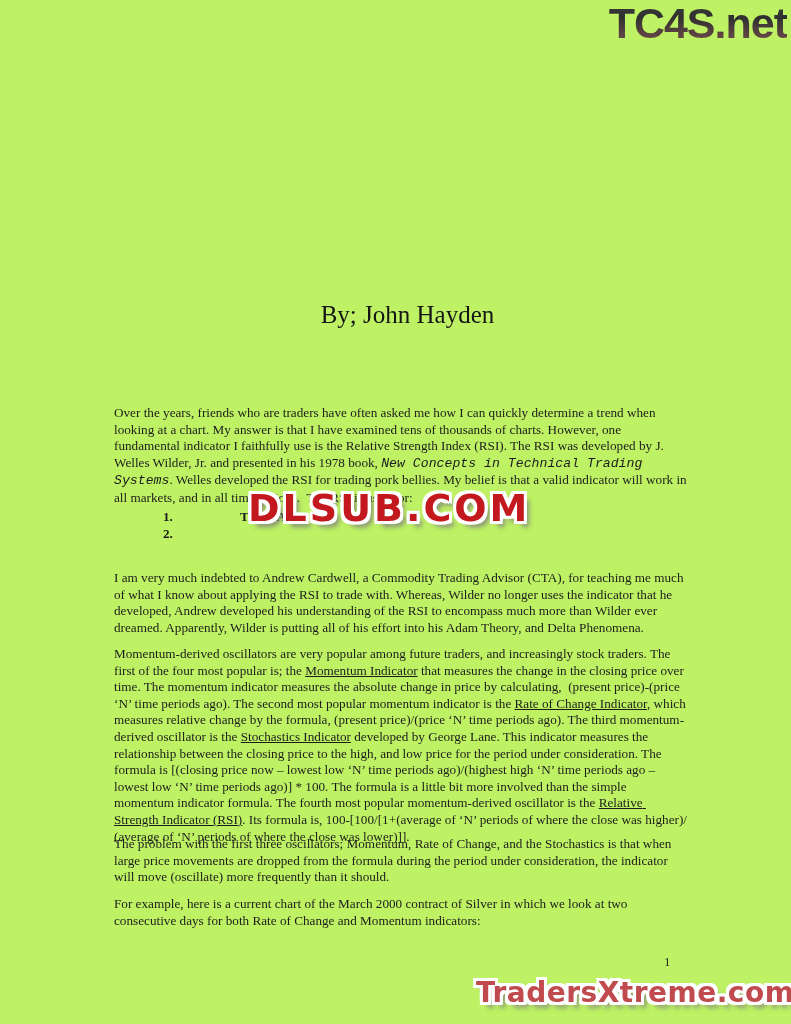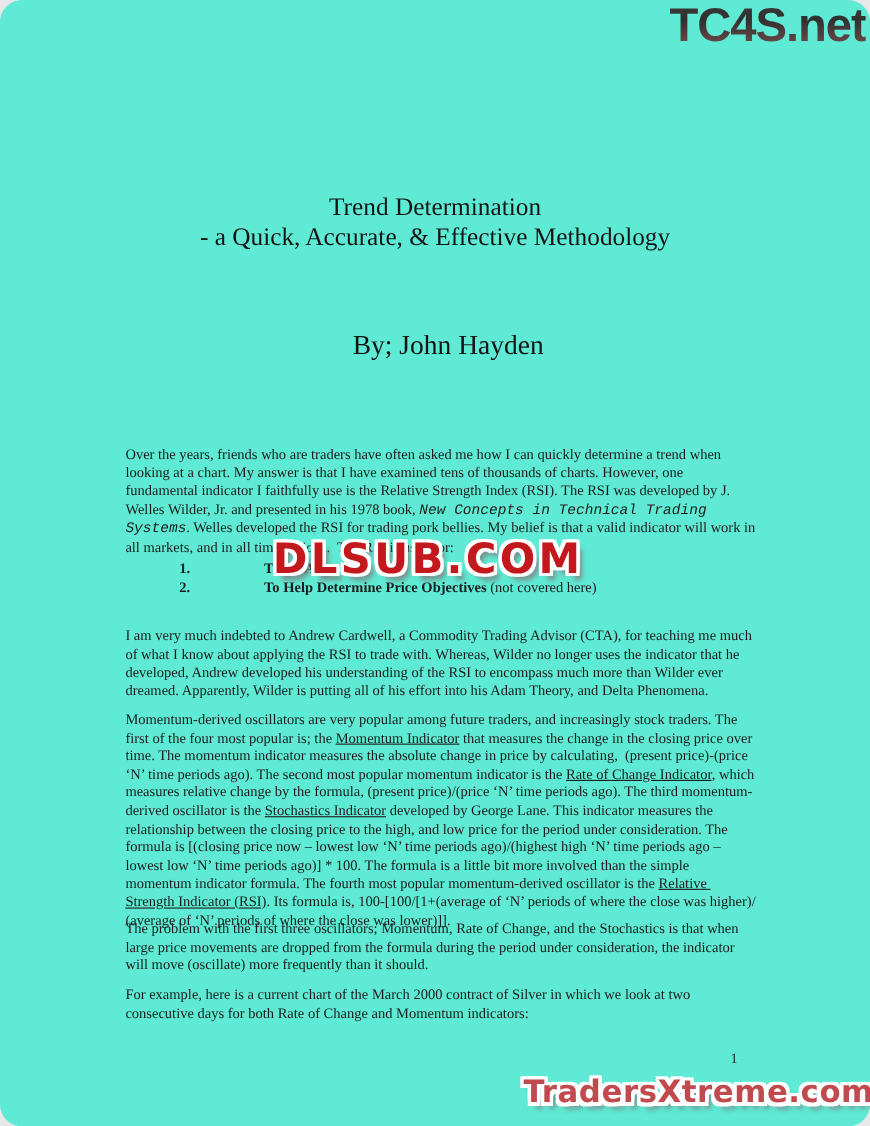--- a/index.html
+++ b/index.html
@@ -1,19 +1,19 @@
 <!DOCTYPE html>
 <html><head>
 <meta charset="utf-8">
 <style>
   html,body{margin:0;padding:0;background:#e8e8e8;}
   .page{
-    position:relative;width:791px;height:1024px;background:#5eead4;
+    position:relative;width:791px;height:1024px;background:#bef264;
     margin:0 auto;overflow:hidden;
-    font-family:"Liberation Serif","DejaVu Serif",serif;color:#1c1c1c;border-radius:20px;
+    font-family:"Liberation Serif","DejaVu Serif",serif;color:#1c1c1c;
   }
   
   .logo{
     position:absolute;top:0px;right:4px;
     font-family:"Liberation Sans",sans-serif;font-weight:800;
     font-size:43px;letter-spacing:-1px;line-height:1.1;
     background:linear-gradient(180deg,#3c3c3c 0%,#303030 38%,#55403f 68%,#7d5052 100%);
     -webkit-background-clip:text;background-clip:text;color:transparent;
     text-shadow:none;
   }
@@ -66,37 +66,32 @@
     position:absolute;left:664px;top:954px;font-size:13px;color:#2a2a2a;
   }
 </style>
 </head>
 <body>
 
 <div class="page">
 
   <div class="logo">TC4S.net</div>
 
-  <h1 class="title">
-      <span class="tline">Trend Determination</span>
-      <span class="tline">- a Quick, Accurate, &amp; Effective Methodology</span>
-    </h1>
 
   <div class="byline">By; John Hayden</div>
 
   <div class="para" id="p1"><span>Over the years, friends who are traders have often asked me how I can quickly determine a trend when looking at a chart. My answer is that I have examined tens of thousands of charts. However, one fundamental indicator I faithfully use is the Relative Strength Index (RSI). The RSI was developed by J. Welles Wilder, Jr. and presented in his 1978 book, </span><span class="seg-italic">New Concepts in Technical Trading Systems</span><span>. Welles developed the RSI for trading pork bellies. My belief is that a valid indicator will work in all markets, and in all time periods.  The RSI is used for:</span></div>
 
   <ol class="uses-list">
     <li class="list-row">
       <span class="num">1.</span>
       <span class="list-text"><span class="list-label">Trend An</span><span class="list-suffix"></span></span>
     </li>
     <li class="list-row">
       <span class="num">2.</span>
-      <span class="list-text"><span class="list-label">To Help Determine Price Objectives</span><span class="list-suffix"> (not covered here)</span></span>
     </li>
   </ol>
 
   <div class="para" id="p2"><span>I am very much indebted to Andrew Cardwell, a Commodity Trading Advisor (CTA), for teaching me much of what I know about applying the RSI to trade with. Whereas, Wilder no longer uses the indicator that he developed, Andrew developed his understanding of the RSI to encompass much more than Wilder ever dreamed. Apparently, Wilder is putting all of his effort into his Adam Theory, and Delta Phenomena.</span></div>
   <div class="para" id="p3"><span>Momentum-derived oscillators are very popular among future traders, and increasingly stock traders. The first of the four most popular is; the </span><span class="seg-underline">Momentum Indicator</span><span> that measures the change in the closing price over time. The momentum indicator measures the absolute change in price by calculating,  (present price)-(price ‘N’ time periods ago). The second most popular momentum indicator is the </span><span class="seg-underline">Rate of Change Indicator</span><span>, which measures relative change by the formula, (present price)/(price ‘N’ time periods ago). The third momentum-derived oscillator is the </span><span class="seg-underline">Stochastics Indicator</span><span> developed by George Lane. This indicator measures the relationship between the closing price to the high, and low price for the period under consideration. The formula is [(closing price now – lowest low ‘N’ time periods ago)/(highest high ‘N’ time periods ago – lowest low ‘N’ time periods ago)] * 100. The formula is a little bit more involved than the simple momentum indicator formula. The fourth most popular momentum-derived oscillator is the </span><span class="seg-underline">Relative Strength Indicator (RSI)</span><span>. Its formula is, 100-[100/[1+(average of ‘N’ periods of where the close was higher)/ (average of ‘N’ periods of where the close was lower)]].</span></div>
   <div class="para" id="p4"><span>The problem with the first three oscillators; Momentum, Rate of Change, and the Stochastics is that when large price movements are dropped from the formula during the period under consideration, the indicator will move (oscillate) more frequently than it should.</span></div>
   <div class="para" id="p5"><span>For example, here is a current chart of the March 2000 contract of Silver in which we look at two consecutive days for both Rate of Change and Momentum indicators:</span></div>
 
   <div class="wm wm-center">DLSUB.COM</div>
 

